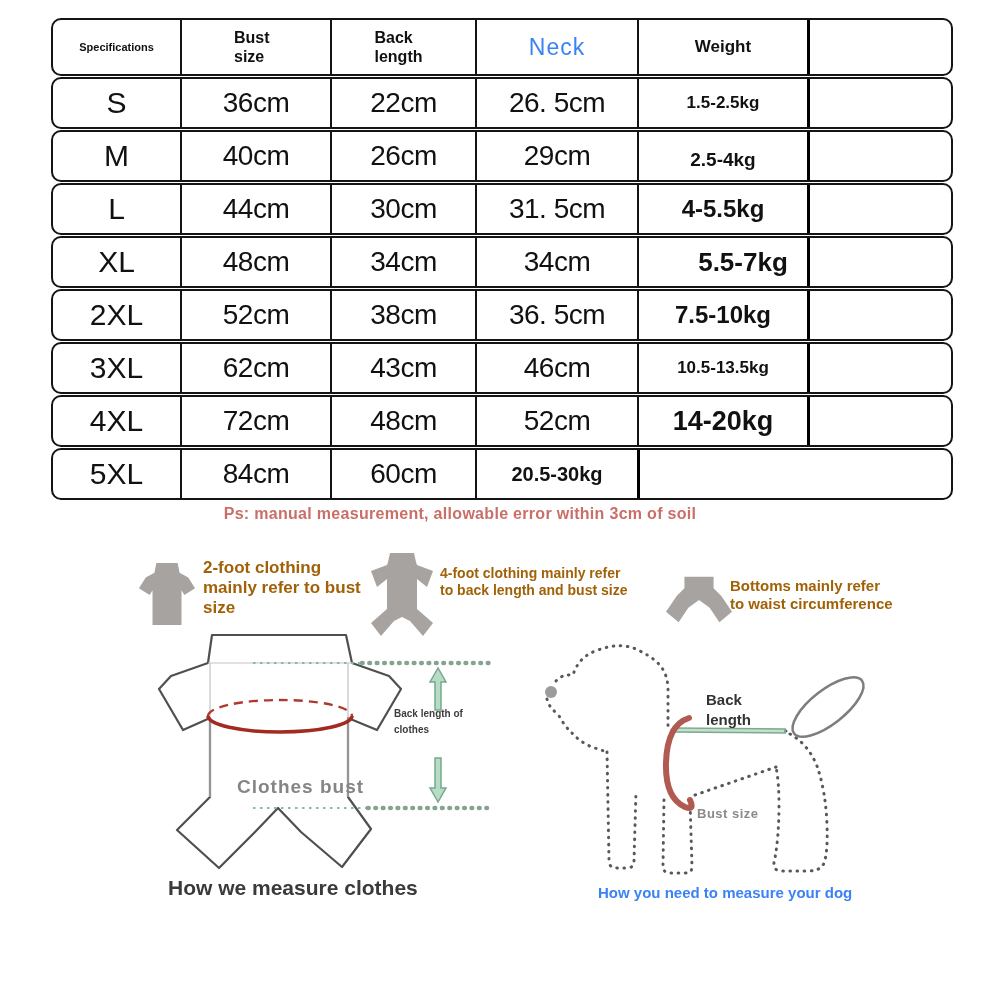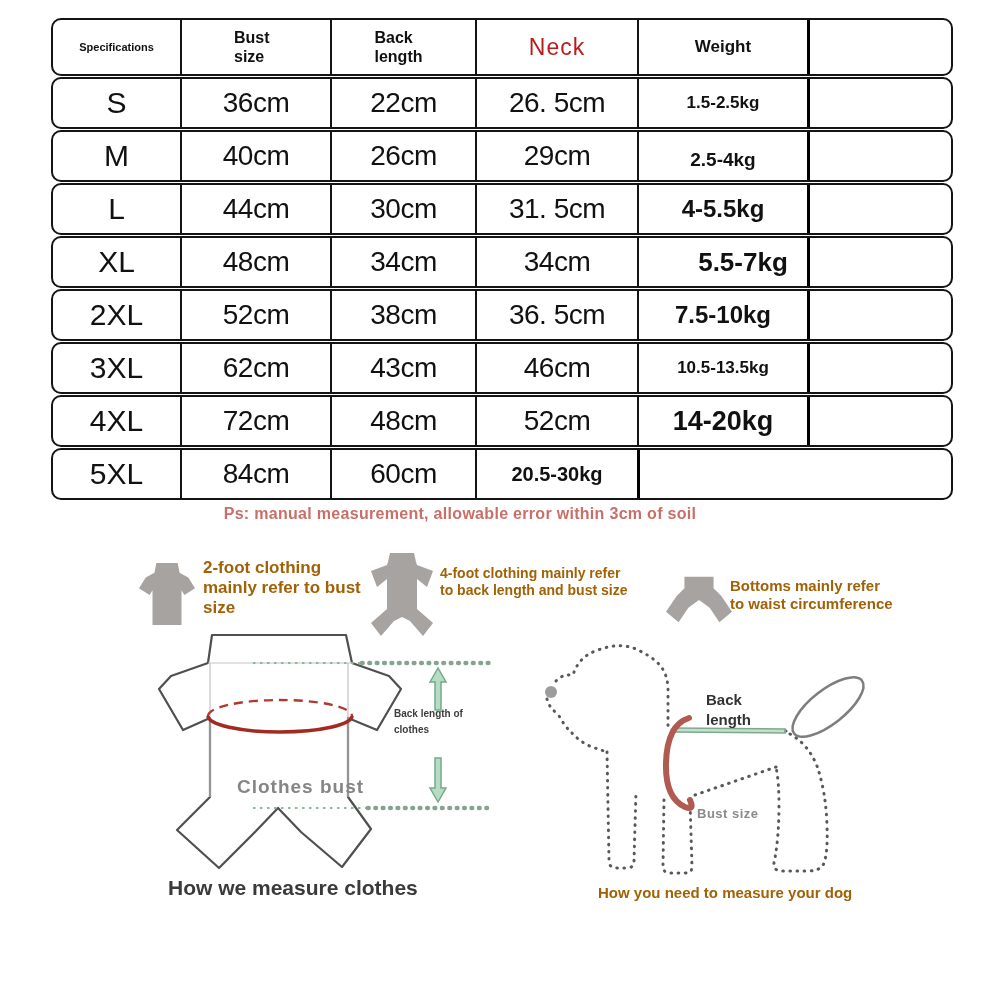--- a/index.html
+++ b/index.html
@@ -11,21 +11,21 @@
   .trow{box-sizing:border-box;width:902px;height:52px;border:2px solid #141414;border-radius:10px;
         display:grid;grid-template-columns:127px 150px 145px 162px 170px auto;margin-bottom:1px;background:#fff;}
   .trow.header{height:58px;}
   .cell{display:flex;align-items:center;justify-content:center;border-left:2px solid #141414;overflow:hidden;}
   .cell:first-child{border-left:none;}
   .cell.last{border-left:3px solid #000;}
   .h-spec span{font-size:11px;font-weight:bold;}
   .h-wrap span{font-size:16px;font-weight:bold;line-height:1.2;display:block;}
   .h-bust span{width:44px;}
   .h-back span{width:58px;}
-  .h-neck span{font-size:23px;font-weight:400;letter-spacing:1px;color:#b91c1c;}
+  .h-neck span{font-size:23px;font-weight:400;letter-spacing:1px;color:#3b82f6;}
   .h-weight span{font-size:17px;font-weight:bold;}
   .c-size span{font-size:30px;}
   .c-cm span{font-size:28px;letter-spacing:-0.5px;}
   .c-weight span{font-weight:bold;}
   .r1 .c-weight span{font-size:17px;}
   .r2 .c-weight span{font-size:19px;margin-top:7px;}
   .r3 .c-weight span{font-size:24px;}
   .r4 .c-weight span{font-size:26px;margin-left:40px;}
   .r5 .c-weight span{font-size:24px;}
   .r6 .c-weight span{font-size:17px;}
@@ -61,21 +61,21 @@
   .backline-under{stroke:#7fa98f;stroke-width:5.5;}
   .backline-over{stroke:#c2e0cd;stroke-width:2.5;}
   .bust-arc{fill:none;stroke-width:6;stroke-linecap:round;}
 
   .diagram-label{position:absolute;font-weight:bold;}
   #clothes-bust-label{left:237px;top:740px;font-size:19px;color:#858585;letter-spacing:1px;margin-top:36px;}
   #back-length-clothes-label{left:394px;top:706px;width:88px;font-size:10px;color:#3c3c3c;line-height:1.55;}
   #dog-back-length-label{left:706px;top:690px;width:70px;font-size:15px;color:#333;line-height:1.35;}
   #dog-bust-label{left:697px;top:806px;font-size:13px;color:#8a8a8a;letter-spacing:0.5px;}
   #clothes-caption{position:absolute;left:168px;top:876px;font-size:21px;font-weight:bold;color:#3a3a3a;}
-  #dog-caption{position:absolute;left:598px;top:884px;font-size:15px;font-weight:bold;color:#a16207;}
+  #dog-caption{position:absolute;left:598px;top:884px;font-size:15px;font-weight:bold;color:#3b82f6;}
 </style>
 </head>
 <body>
 
 <div id="page">
 
   <div id="size-table">
     <div class="trow header">
       <div class="cell h-spec">
           <span>Specifications</span>

